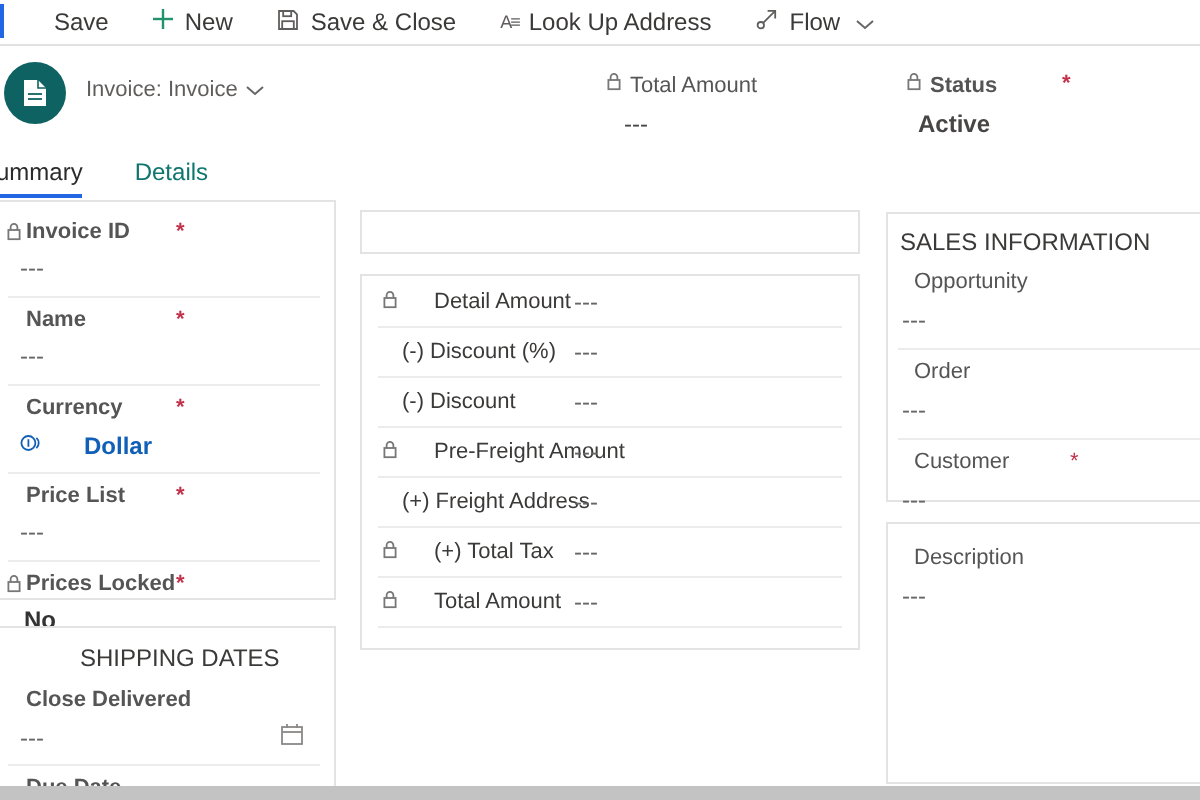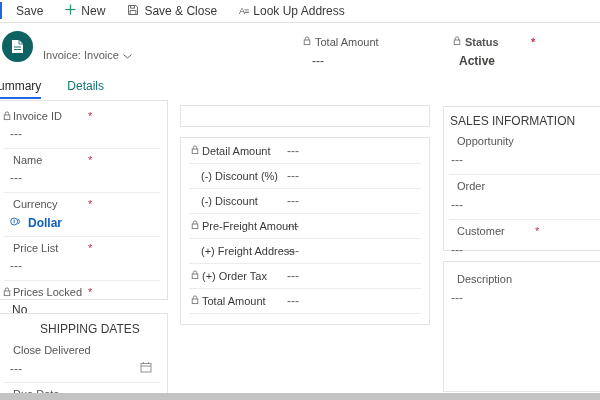--- a/index.html
+++ b/index.html
@@ -1,58 +1,58 @@
 <!DOCTYPE html>
 <html><head>
 <meta charset="utf-8">
 <style>
   * { margin:0; padding:0; box-sizing:border-box; }
   html,body { width:600px; height:400px; overflow:hidden; }
   body { font-family:"Liberation Sans", sans-serif; background:#fff; color:#3b3a39; }
   .screen { position:relative; width:600px; height:400px; overflow:hidden; background:#fff; }
 
   
-  .command-bar { position:absolute; top:0; left:0; right:0; height:23px; display:flex; align-items:center; border-bottom:1px solid #e1e1e1; background:#fff; padding-left:5px; }
+  .command-bar { position:absolute; top:0; left:0; right:0; height:23px; display:flex; align-items:center; border-bottom:1px solid #e1e1e1; background:#fff; padding-left:16px; }
   .focus-strip { position:absolute; left:0; top:2px; width:2px; height:17px; background:#2266E3; }
   .cmd-item { display:flex; align-items:center; gap:5px; padding:0 11px; height:100%; font-size:12px; color:#3b3a39; cursor:pointer; white-space:nowrap; }
   .cmd-item:first-child { padding-left:3px; padding-right:13px; }
   .addr-glyph { font-size:9px; color:#605e5c; letter-spacing:-1px; }
   .chev { display:inline-block; margin-left:3px; }
 
   
   .entity-icon { position:absolute; left:2px; top:31px; width:31px; height:31px; border-radius:50%; background:#0E6262; display:flex; align-items:center; justify-content:center; }
-  .entity-label { position:absolute; left:43px; top:49px; font-size:11px; color:#605e5c; display:flex; align-items:center; gap:4px; }
+  .entity-label { position:absolute; left:43px; top:39px; font-size:11px; color:#605e5c; display:flex; align-items:center; gap:4px; }
   .page-title { position:absolute; left:43px; top:46px; font-size:17px; color:#2b2b2b; }
   .hdr-field { position:absolute; top:36px; font-size:11px; color:#555; }
   .hdr-field .lbl { display:flex; align-items:center; gap:4px; position:relative; }
   .hdr-field .val { font-size:12px; color:#484644; margin-top:6px; margin-left:9px; }
   .req { color:#C4314B; font-size:11px; }
   .req.abs { position:absolute; top:0; }
 
   
   .tab-strip { position:absolute; left:-10px; top:79px; display:flex; gap:26px; }
   .tab { font-size:12px; color:#0f766e; padding-bottom:4px; cursor:pointer; }
   .tab.active { color:#2b2b2b; border-bottom:2px solid #2266E3; }
 
   
   .box { position:absolute; background:#fff; border:1px solid #e3e3e3; }
   .box-title { font-size:12px; color:#3b3a39; }
 
   
   .fld { border-bottom:1px solid #ececec; padding:4px 6px 6px 0; margin:0 7px 0 1px; }
-  .fld .lbl { position:relative; display:flex; align-items:center; gap:3px; padding-left:9px; font-size:11px; color:#555; height:14px; }
+  .fld .lbl { position:relative; display:flex; align-items:center; gap:3px; padding-left:9px; font-size:11px; color:#555; height:14px;font-weight:bold; }
   .fld .lbl .lk { position:absolute; left:-1px; top:2px; }
   .fld .req { position:absolute; left:84px; top:1px; }
   .fld .val { font-size:12px; color:#666; margin:4px 0 0 6px; height:15px; }
-  .fld .val.dark { color:#333; font-weight:normal; margin-left:8px; }
-  .fld .val.link { color:#1160B7; font-weight:bold; display:flex; align-items:center; gap:6px; cursor:pointer; }
+  .fld .val.dark { color:#333; font-weight:bold; margin-left:8px; }
+  .fld .val.link { color:#1160B7; font-weight:bold; display:flex; align-items:center; gap:20px; cursor:pointer; }
   .fld .val.withcal { display:flex; align-items:center; justify-content:space-between; padding-right:2px; }
 
   
-  .trow { position:relative; display:flex; align-items:center; gap:3px; height:25px; border-bottom:1px solid #ececec; font-size:11px; color:#3b3a39; padding-left:2px; }
+  .trow { position:relative; display:flex; align-items:center; gap:18px; height:25px; border-bottom:1px solid #ececec; font-size:11px; color:#3b3a39; padding-left:2px; }
   .trow.indent { padding-left:12px; }
   .tval { position:absolute; left:98px; font-size:12px; color:#666; }
 
   
   .sfld { border-bottom:1px solid #ececec; padding:4px 0 6px 0; margin-right:4px; }
   .sfld.nolinee { border-bottom:none; }
   .sfld .lbl { position:relative; padding-left:8px; font-size:11px; color:#555; height:14px; display:flex; align-items:center; }
   .sfld .req { position:absolute; left:86px; top:1px; }
   .sfld .val { font-size:12px; color:#666; margin:5px 0 0 2px; height:15px; }
 
@@ -80,20 +80,31 @@
       <span><svg width="12" height="12" viewBox="0 0 12 12">
             <path d="M1.5 1.5 h7.3 l1.7 1.7 v7.3 h-9 z" fill="none" stroke="#605e5c" stroke-width="0.9"></path>
             <rect x="3.6" y="1.5" width="4" height="2.6" fill="none" stroke="#605e5c" stroke-width="0.9"></rect>
             <rect x="3.1" y="6.6" width="5.8" height="3.9" fill="none" stroke="#605e5c" stroke-width="0.9"></rect>
           </svg></span>
       <span>Save &amp; Close</span>
     </div>
     <div class="cmd-item">
       <span class="addr-glyph">A≡</span>
       <span>Look Up Address</span>
+    </div>
+    <div class="cmd-item">
+      <span><svg width="12" height="11" viewBox="0 0 12 11">
+            <circle cx="2.4" cy="8.6" r="1.6" fill="none" stroke="#605e5c" stroke-width="0.9"></circle>
+            <line x1="3.6" y1="7.4" x2="9.6" y2="1.4" stroke="#605e5c" stroke-width="0.9"></line>
+            <path d="M5.8 1.4 h3.8 v3.8" fill="none" stroke="#605e5c" stroke-width="0.9"></path>
+          </svg></span>
+      <span>Flow</span>
+      <span class="chev"><svg width="9" height="5" viewBox="0 0 9 5">
+            <polyline points="0.5,0.5 4.5,4 8.5,0.5" fill="none" stroke="#666" stroke-width="1"></polyline>
+          </svg></span>
     </div>
   </div>
 
   <div class="entity-icon">
     <svg width="13" height="15" viewBox="0 0 13 15">
       <path d="M1 1 h7 l4 4 v9 h-11 z" fill="#ffffff"></path>
       <path d="M8 1 v4 h4" fill="none" stroke="#0E6262" stroke-width="0.8"></path>
       <line x1="3" y1="8" x2="10" y2="8" stroke="#0E6262" stroke-width="0.9"></line>
       <line x1="3" y1="10.5" x2="10" y2="10.5" stroke="#0E6262" stroke-width="0.9"></line>
     </svg>
@@ -252,21 +263,21 @@
     <div class="trow indent">
       <span>(+) Freight Address</span>
       <span class="tval">---</span>
     </div>
 
     <div class="trow">
       <span><svg width="8" height="10" viewBox="0 0 8 10">
             <path d="M2.3 4 V2.6 a1.7 1.7 0 0 1 3.4 0 V4" fill="none" stroke="#777" stroke-width="0.9"></path>
             <rect x="1.2" y="4" width="5.6" height="4.6" fill="none" stroke="#777" stroke-width="0.9"></rect>
           </svg></span>
-      <span>(+) Order Tax</span>
+      <span>(+) Total Tax</span>
       <span class="tval">---</span>
     </div>
 
     <div class="trow">
       <span><svg width="8" height="10" viewBox="0 0 8 10">
             <path d="M2.3 4 V2.6 a1.7 1.7 0 0 1 3.4 0 V4" fill="none" stroke="#777" stroke-width="0.9"></path>
             <rect x="1.2" y="4" width="5.6" height="4.6" fill="none" stroke="#777" stroke-width="0.9"></rect>
           </svg></span>
       <span>Total Amount</span>
       <span class="tval">---</span>

